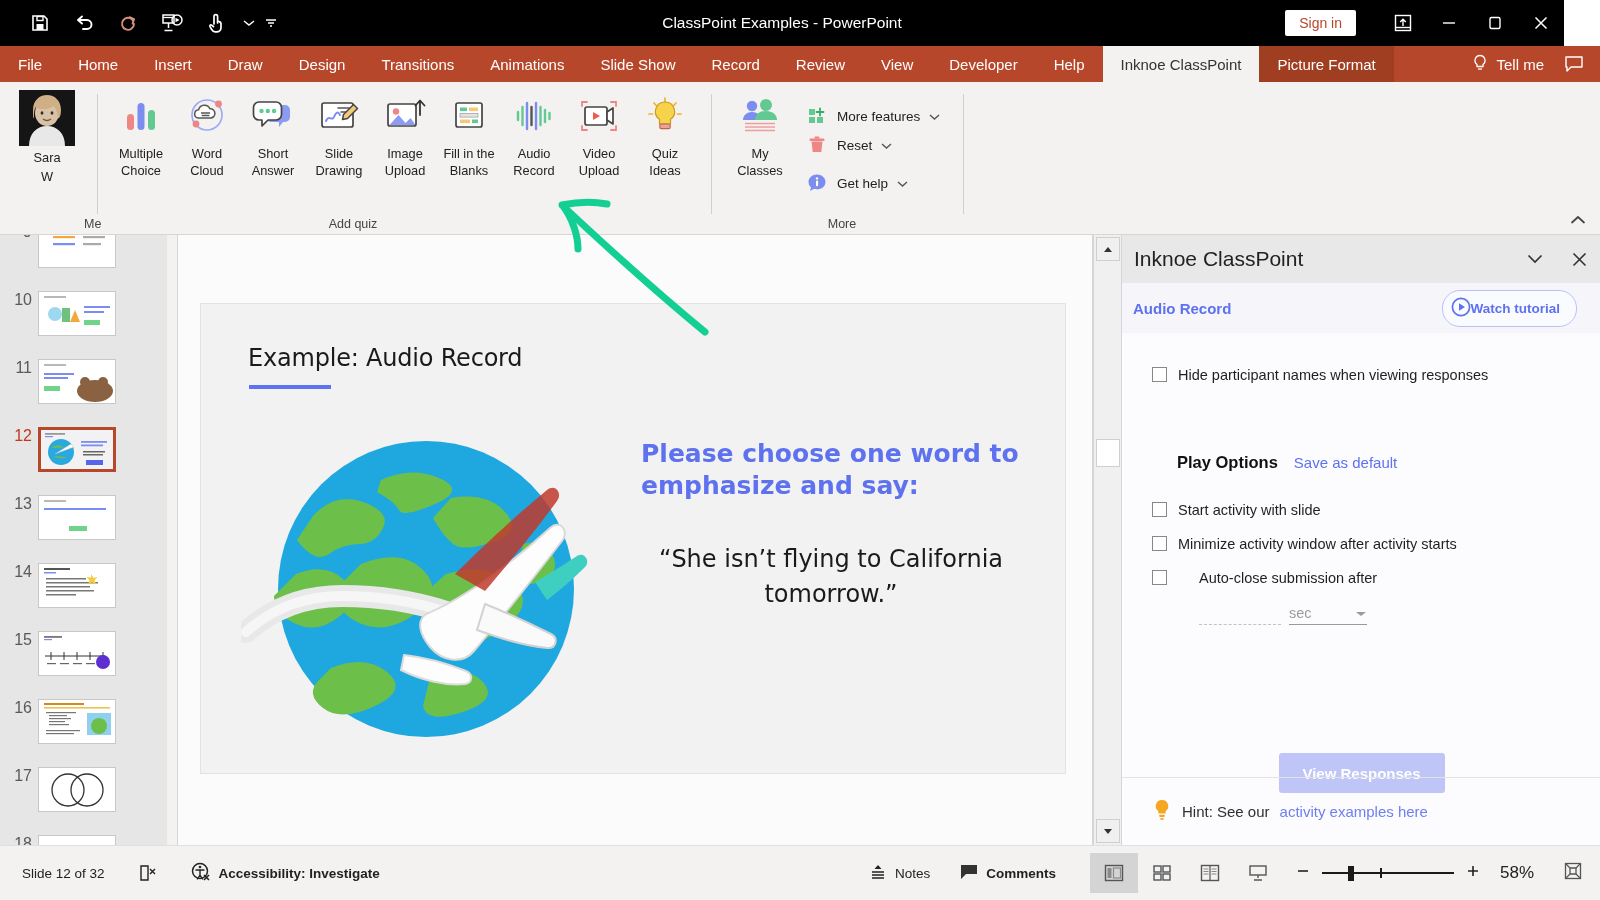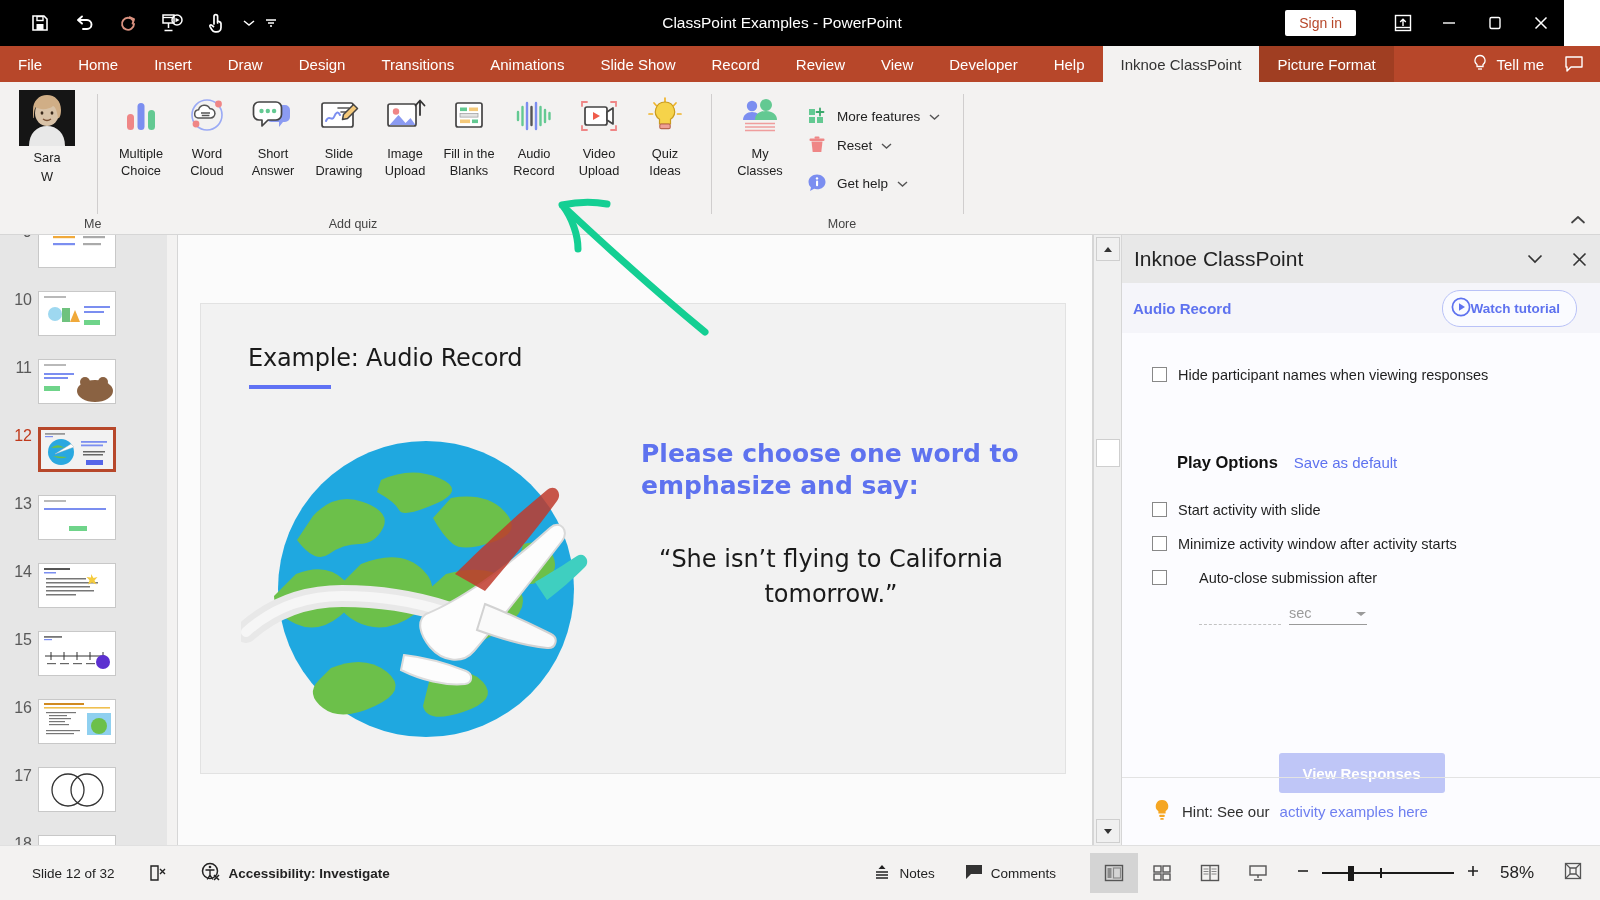--- a/index.html
+++ b/index.html
@@ -190,21 +190,21 @@
   .pane-foot {
     position: absolute; left: 0; bottom: 0; width: 479px; height: 68px;
     border-top: 1px solid #e3e3e3; display: flex; align-items: center; padding-left: 30px; gap: 10px;
   }
   .hint-txt { font-size: 15px; color: #303030; }
   .hint-link { font-size: 15px; color: #6e7ff0; cursor: pointer; }
 
   
   .statusbar {
     position: absolute; left: 0; top: 845px; width: 1600px; height: 55px;
-    background: #f3f2f1; border-top: 1px solid #e0e0e0; display: flex; align-items: center; padding-left: 10px;
+    background: #f3f2f1; border-top: 1px solid #e0e0e0; display: flex; align-items: center;
   }
   .sb-item { display: flex; align-items: center; gap: 8px; font-size: 13.5px; color: #222; cursor: pointer; }
   .sb-view {
     width: 48px; height: 40px; display: flex; align-items: center; justify-content: center; cursor: pointer;
   }
   .sb-view.active { background: #d4d4d4; }
   .zoom-wrap { display: flex; align-items: center; gap: 12px; margin-left: 14px; }
   .zoom-track { position: relative; width: 132px; height: 14px; }
   .zoom-line { position: absolute; top: 6px; left: 0; width: 132px; height: 2px; background: #1a1a1a; }
   .zoom-mid { position: absolute; top: 2px; left: 58px; width: 2px; height: 10px; background: #1a1a1a; }
@@ -900,21 +900,21 @@
 
     <div class="sb-item" style="margin-left:auto;">
       <span>
         <svg width="18" height="18" viewBox="0 0 18 18">
             <path d="M9 2l3.5 4h-7z" fill="#222"></path>
             <path d="M3 9h12M3 12h12M3 15h12" stroke="#222" stroke-width="1.3"></path>
           </svg>
       </span>
       <span>Notes</span>
     </div>
-    <div class="sb-item" style="margin-left:30px;">
+    <div class="sb-item" style="margin-left:30px;font-weight:bold;">
       <span>
         <svg width="18" height="16" viewBox="0 0 18 16">
             <path d="M1 1h16v9H6l-5 5z" fill="#333"></path>
           </svg>
       </span>
       <span>Comments</span>
     </div>
 
     <div style="display:flex; align-items:center; margin-left:34px;">
       <div class="sb-view active">

